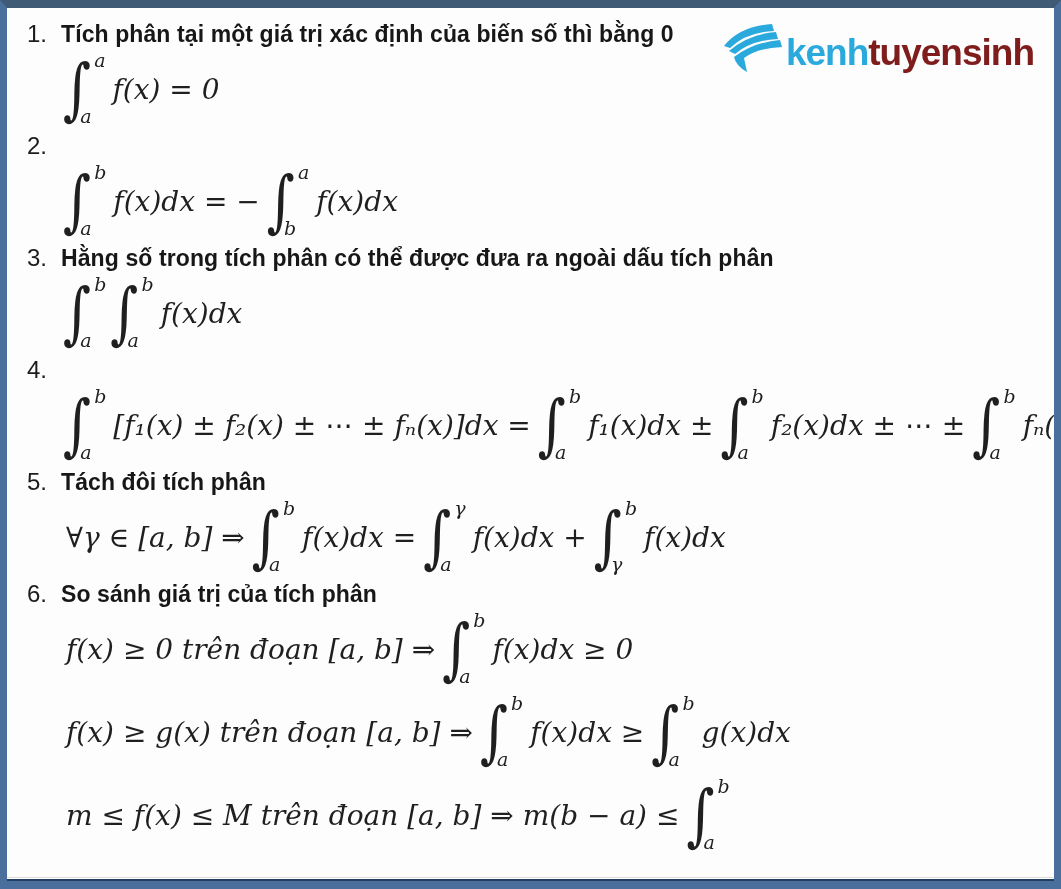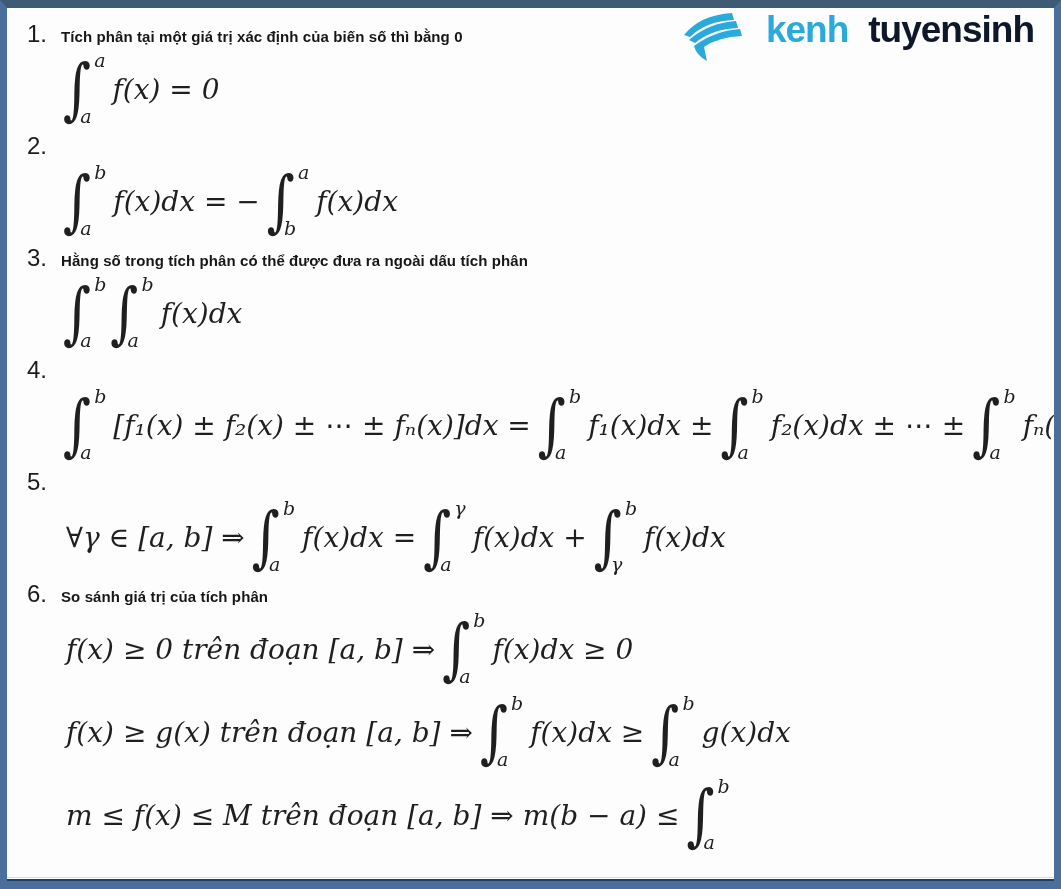--- a/index.html
+++ b/index.html
@@ -18,40 +18,39 @@
   }
   .content {
     position:relative;
     padding:10px 6px 0 16px;
     height:100%;
     box-sizing:border-box;
   }
   
   .logo {
     position:absolute;
-    top:1px; right:20px;
-    display:flex; align-items:flex-start;
+    top:12px; right:20px;
+    display:flex; align-items:flex-end;
     z-index:5;
-    gap:20px;
   }
   .logo svg { display:block; margin-right:2px; }
   .logo-kenh {
     color:#2aa9dd; font-weight:bold; font-size:37px; letter-spacing:-1px;
   }
   .logo-ts {
     color:#1b5188; font-weight:bold; font-size:37px; letter-spacing:-1px;
   }
   
   .item { margin-bottom:2px; }
   .item-head { display:flex; align-items:baseline; margin:2px 0 0 4px; }
   .num {
     font-size:24px; color:#1c1c1c; width:34px; flex:0 0 auto;
   }
   .title {
-    font-size:15px; font-weight:bold; color:#171717; letter-spacing:0.1px;
+    font-size:23px; font-weight:bold; color:#171717; letter-spacing:0.1px;
   }
   .formulas { margin-left:38px; }
   .formula {
     display:flex; align-items:center;
     font-family:"DejaVu Serif","DejaVu Sans",serif;
     font-style:italic;
     font-size:28px; color:#1f1f1f;
     white-space:nowrap;
     margin:1px 0 3px 0;
     height:80px;
@@ -77,21 +76,21 @@
 <div class="frame" style="border-color: rgb(62, 90, 116) rgb(74, 111, 156) rgb(74, 111, 156);">
   <div class="logo">
     <svg width="62" height="54" viewBox="0 0 62 54" aria-hidden="true">
       <g fill="#2aa9dd">
         <path d="M2 26 Q18 6 50 4 L52 11 Q24 12 8 28 Z"></path>
         <path d="M7 31 Q26 14 54 12 L56 19 Q30 20 13 34 Z"></path>
         <path d="M12 37 Q32 22 58 20 L60 27 Q36 28 22 38 L25 52 Q14 46 12 37 Z"></path>
       </g>
     </svg>
     <span class="logo-kenh" style="color: rgb(42, 169, 221);">kenh</span>
-      <span class="logo-ts" style="color: #0f172a;">tuyensinh</span>
+      <span class="logo-ts" style="color: #7f1d1d;">tuyensinh</span>
   </div>
   <div class="content">
   <section class="item">
     <div class="item-head">
       <span class="num">1.</span>
       <span class="title">Tích phân tại một giá trị xác định của biến số thì bằng 0</span>
     </div>
     <div class="formulas">
           <div class="formula">
             <span class="integral">
@@ -196,20 +195,21 @@
               </span>
             </span>
             <span class="mtext">fₙ(x)dx</span>
           </div>
         </div>
   </section>
 
   <section class="item">
     <div class="item-head">
       <span class="num">5.</span>
+      <span class="title">Tách đôi tích phân</span>
     </div>
     <div class="formulas">
           <div class="formula">
             <span class="mtext">∀γ ∈ [a, b] ⇒</span>
             <span class="integral">
               <span class="int-glyph">∫</span>
               <span class="int-lims">
                 <span class="int-sup">b</span>
                 <span class="int-sub">a</span>
               </span>

